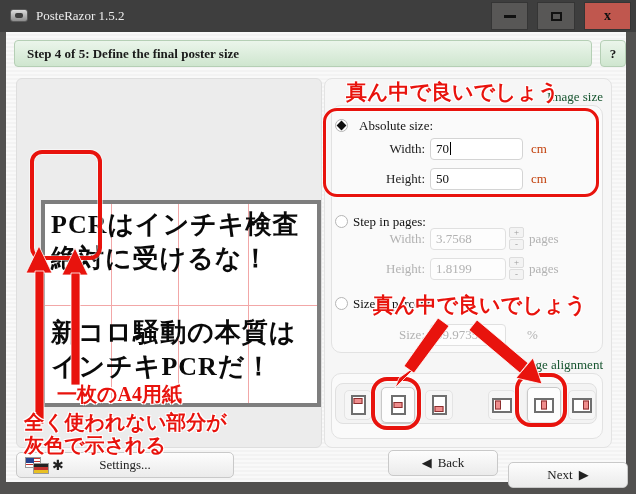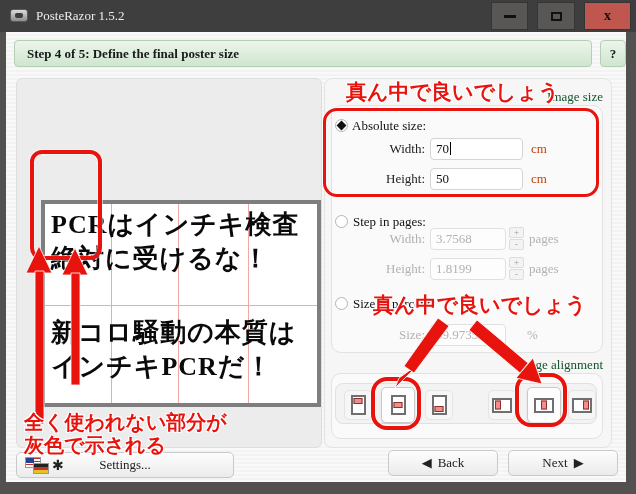--- a/index.html
+++ b/index.html
@@ -79,21 +79,21 @@
   .pos-top .bar-h { top:1px; } .pos-mid .bar-h { top:50%; transform:translate(-50%,-50%); }
   .pos-bot .bar-h { bottom:1px; }
   .pos-left .bar-v { left:1px; } .pos-ctr .bar-v { left:50%; transform:translate(-50%,-50%); }
   .pos-right .bar-v { right:1px; }
   
   .pushbtn { position:absolute; height:26px; background:linear-gradient(#fdfdfd,#ebebeb);
     border:1px solid #c9c9c9; border-radius:5px; display:flex; align-items:center;
     justify-content:center; gap:6px; color:#222; font-size:13px; }
   .btn-settings { left:10px; top:420px; width:218px; }
   .btn-back { left:382px; top:418px; width:110px; }
-  .btn-next { left:502px; top:418px; width:110px; }
+  .btn-next { left:502px; top:430px; width:120px; }
   .flags { position:absolute; left:8px; top:4px; width:40px; height:18px; }
   .flag-us { position:absolute; left:0; top:0; width:16px; height:11px; border:1px solid #999;
     background:repeating-linear-gradient(180deg,#c4332f 0 1.5px,#fff 1.5px 3px); }
   .flag-us .canton { position:absolute; left:0; top:0; width:8px; height:5px; background:#27418d; }
   .flag-de { position:absolute; left:8px; top:6px; width:16px; height:11px; border:1px solid #999;
     background:linear-gradient(180deg,#222 0 33%,#c4332f 33% 66%,#e8c024 66% 100%); }
   .tool-glyph { position:absolute; left:27px; top:0; font-size:14px; color:#222; }
   
   .anno-text { position:absolute; color:#e8130d; font-weight:bold; font-size:21px; white-space:nowrap;
     text-shadow:-1px -1px 0 #fff,1px -1px 0 #fff,-1px 1px 0 #fff,1px 1px 0 #fff; z-index:30; }
@@ -150,21 +150,21 @@
       </div>
     </div>
 
     <div class="right-panel">
       <div class="gb-label gb-label-size">Image size</div>
       <div class="groupbox gb-size"></div>
 
       <div class="radio" style="left:10px;top:40px">
           <div class="dot"></div>
         </div>
-      <div class="rlabel" style="left:27px;top:39px">Absolute size:</div>
+      <div class="rlabel" style="left:34px;top:39px">Absolute size:</div>
       <div class="flabel" style="left:14px;top:62px">Width:</div>
       <div class="field" style="left:105px;top:59px;width:93px"><span>70</span><span class="caret"></span></div>
       <div class="unit" style="left:206px;top:62px">cm</div>
       <div class="flabel" style="left:14px;top:92px">Height:</div>
       <div class="field" style="left:105px;top:89px;width:93px"><span>50</span></div>
       <div class="unit" style="left:206px;top:92px">cm</div>
 
       <div class="radio" style="left:10px;top:136px"></div>
       <div class="rlabel" style="left:28px;top:135px">Step in pages:</div>
       <div class="flabel dis" style="left:14px;top:152px">Width:</div>
@@ -256,17 +256,18 @@
         <polygon points="65,241 74,241 74,353 65,353"></polygon>
         <polygon points="389,356 414,331 393,346"></polygon>
         <polygon points="432,286 443,294 408,341 398,334"></polygon>
         <polygon points="536,352 527,326 510,346"></polygon>
         <polygon points="463,298 471,288 522,331 514,341"></polygon>
       </g>
     </svg>
 
     <div class="anno-text na" style="left:340px;top:46px">真ん中で良いでしょう</div>
     <div class="anno-text na" style="left:367px;top:259px">真ん中で良いでしょう</div>
+    <div class="anno-text na" style="left:51px;top:349px;font-size:20px">一枚のA4用紙</div>
     <div class="anno-text na" style="left:18px;top:377px;font-size:20px">全く使われない部分が</div>
     <div class="anno-text na" style="left:18px;top:400px;font-size:20px">灰色で示される</div>
 
   </div>
 </div>
 
 </body></html>

